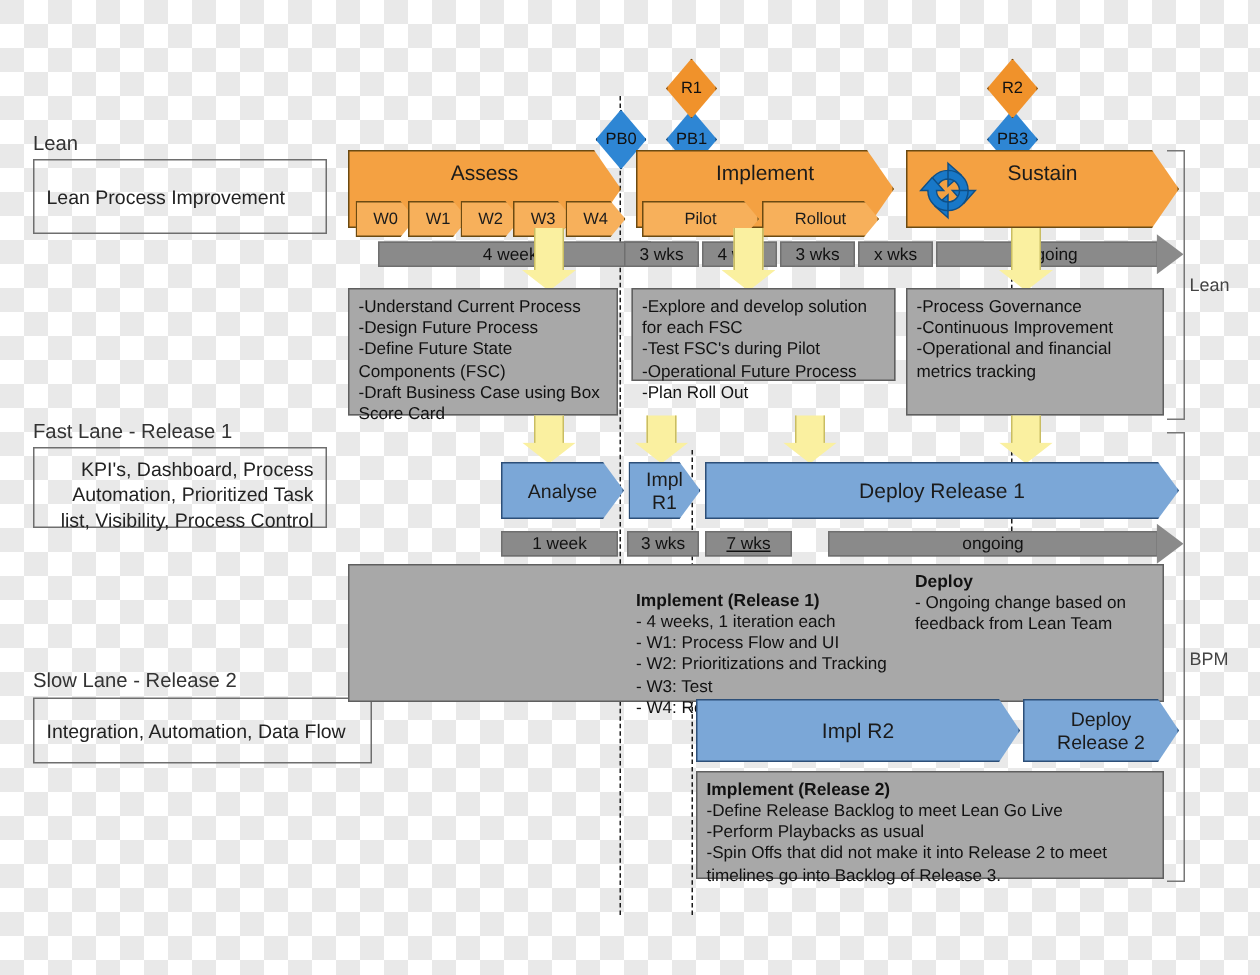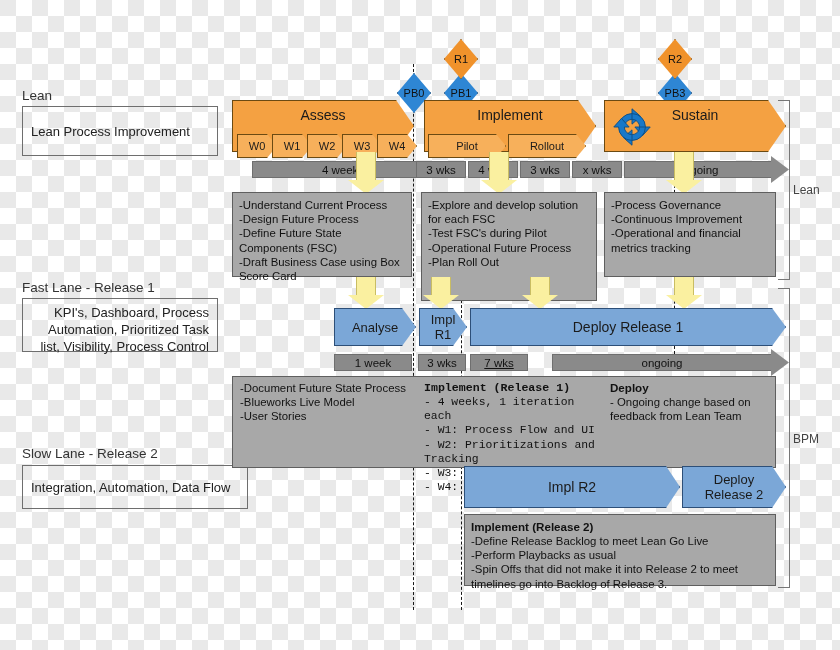--- a/index.html
+++ b/index.html
@@ -196,21 +196,21 @@
 <div class="abs yarrow" style="left:489px;top:152px;width:20px;height:30px;border-left:1px solid #c9bd63;border-right:1px solid #c9bd63;"></div>
 <div class="abs ytip" style="left:481px;top:180px;width:36px;height:14px;"></div>
 
 <div class="abs yarrow" style="left:674px;top:152px;width:20px;height:30px;border-left:1px solid #c9bd63;border-right:1px solid #c9bd63;"></div>
 <div class="abs ytip" style="left:666px;top:180px;width:36px;height:14px;"></div>
 
 <div class="abs info" style="left:232px;top:192px;width:180px;height:85px;white-space:pre-line;">-Understand Current Process
 -Design Future Process
 -Define Future State Components (FSC)
 -Draft Business Case using Box Score Card</div>
-<div class="abs info" style="left:421px;top:192px;width:176px;height:109px;white-space:pre-line;">-Explore and develop solution for each FSC
+<div class="abs info" style="left:421px;top:192px;width:176px;height:62px;white-space:pre-line;">-Explore and develop solution for each FSC
 -Test FSC's during Pilot
 -Operational Future Process
 -Plan Roll Out</div>
 <div class="abs info" style="left:604px;top:192px;width:172px;height:85px;white-space:pre-line;">-Process Governance
 -Continuous Improvement
 -Operational and financial metrics tracking</div>
 
 <div class="abs yarrow" style="left:356px;top:277px;width:20px;height:20px;border-left:1px solid #c9bd63;border-right:1px solid #c9bd63;"></div>
 <div class="abs ytip" style="left:348px;top:295px;width:36px;height:14px;"></div>
 
@@ -244,26 +244,23 @@
   <span>7 wks</span>
   </div>
 <div class="abs dur" style="left:552px;top:354px;width:220px;height:17px;">
   <span>ongoing</span>
   </div>
 <div class="abs arrowcap" style="left:771px;top:349px;width:18px;height:27px;"></div>
 
 <div class="abs" style="left:232px;top:376px;width:544px;height:92px;background:#A8A8A8;border:1px solid #5f5f5f;"></div>
 
 <div class="abs" style="left:240px;top:381px;width:168px;">
-  <div style="font-size:11.4px;color:#111;line-height:14.2px;white-space:pre-line;">-Document Future State Process
--Blueworks Live Model
--User Stories</div>
-</div>
-
-<div class="abs" style="left:424px;top:381px;width:180px;font-family:Liberation Mono, monospace;">
+</div>
+
+<div class="abs" style="left:424px;top:394px;width:180px;">
   <div style="font-size:11.6px;font-weight:bold;color:#111;line-height:14px;">Implement (Release 1)</div>
   <div style="font-size:11.4px;color:#111;line-height:14.2px;white-space:pre-line;">- 4 weeks, 1 iteration each
 - W1: Process Flow and UI
 - W2: Prioritizations and Tracking
 - W3: Test
 - W4: Reports/Dashboards</div>
 </div>
 
 <div class="abs" style="left:610px;top:381px;width:160px;">
   <div style="font-size:11.6px;font-weight:bold;color:#111;line-height:14px;">Deploy</div>

